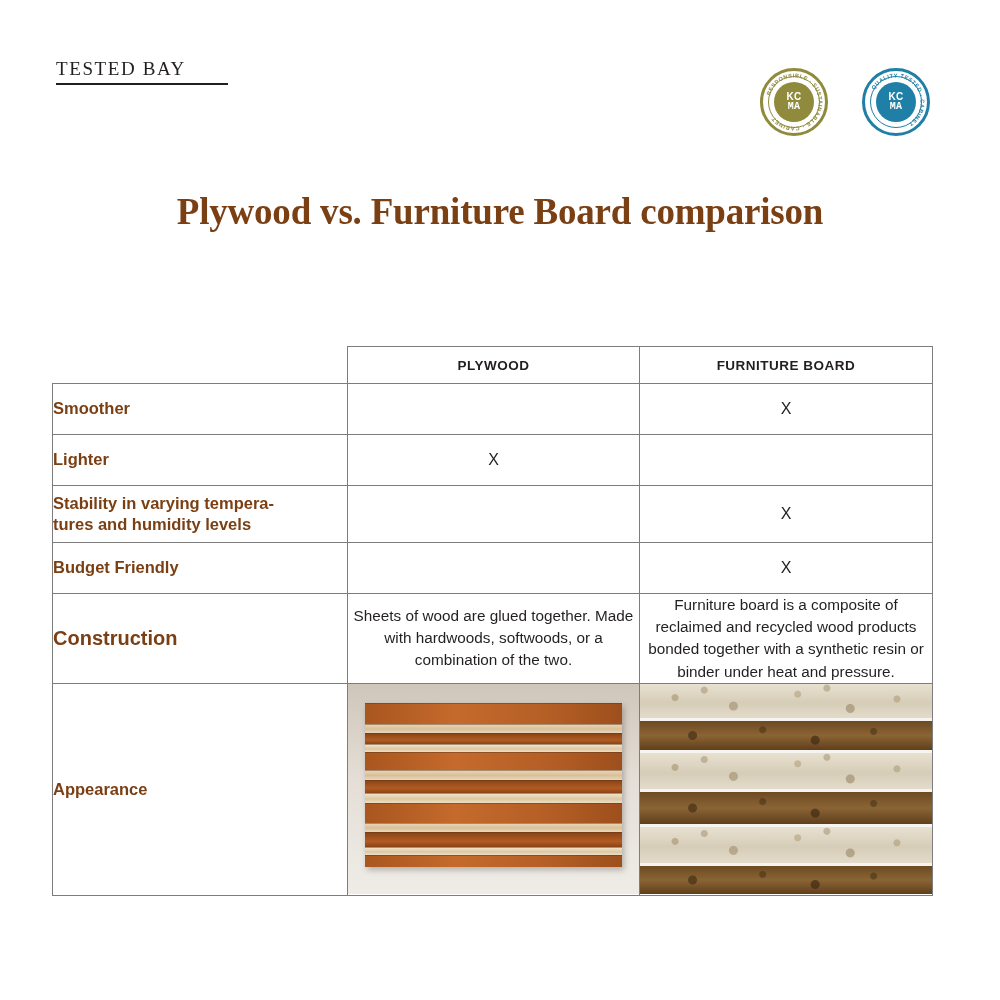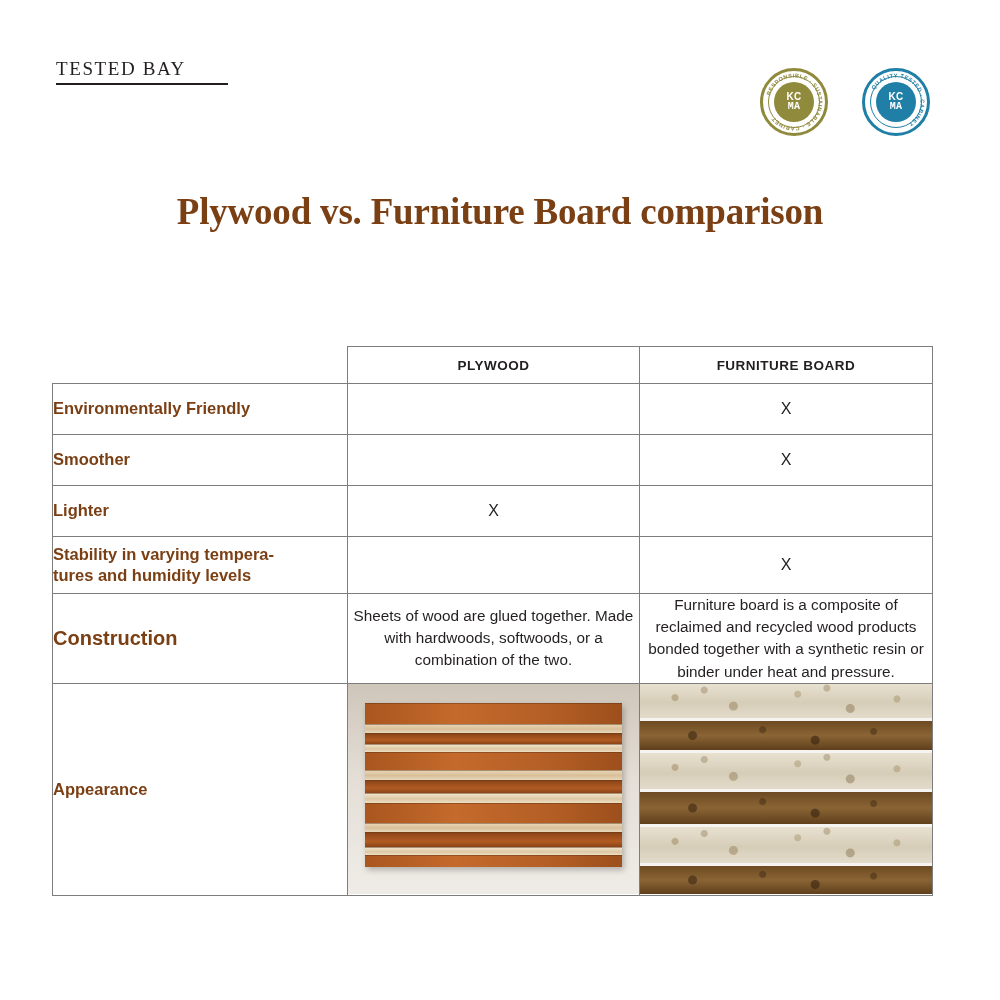--- a/index.html
+++ b/index.html
@@ -325,39 +325,39 @@
         </colgroup>
       <thead>
         <tr>
           <th class="corner"></th>
           <th>PLYWOOD</th>
           <th>FURNITURE BOARD</th>
         </tr>
       </thead>
       <tbody>
         <tr class="feature">
-          <td class="label">Environmentally Friendly</td>
-          <td class="mark"></td>
-          <td class="mark">X</td>
-        </tr>
-        <tr class="feature">
           <td class="label">Smoother</td>
           <td class="mark"></td>
           <td class="mark">X</td>
         </tr>
         <tr class="feature">
           <td class="label">Lighter</td>
           <td class="mark">X</td>
           <td class="mark"></td>
         </tr>
         <tr class="feature-tall">
           <td class="label">
             <span>Stability in varying tempera-</span><br>
             <span>tures and humidity levels</span>
           </td>
+          <td class="mark"></td>
+          <td class="mark">X</td>
+        </tr>
+        <tr class="feature">
+          <td class="label">Budget Friendly</td>
           <td class="mark"></td>
           <td class="mark">X</td>
         </tr>
         <tr class="construction-row">
           <td class="label">Construction</td>
           <td class="construction">Sheets of wood are glued together. Made with hardwoods, softwoods, or a combination of the two.</td>
           <td class="construction">Furniture board is a composite of reclaimed and recycled wood products bonded together with a synthetic resin or binder under heat and pressure.</td>
         </tr>
         <tr class="appearance-row">
           <td class="label">Appearance</td>

